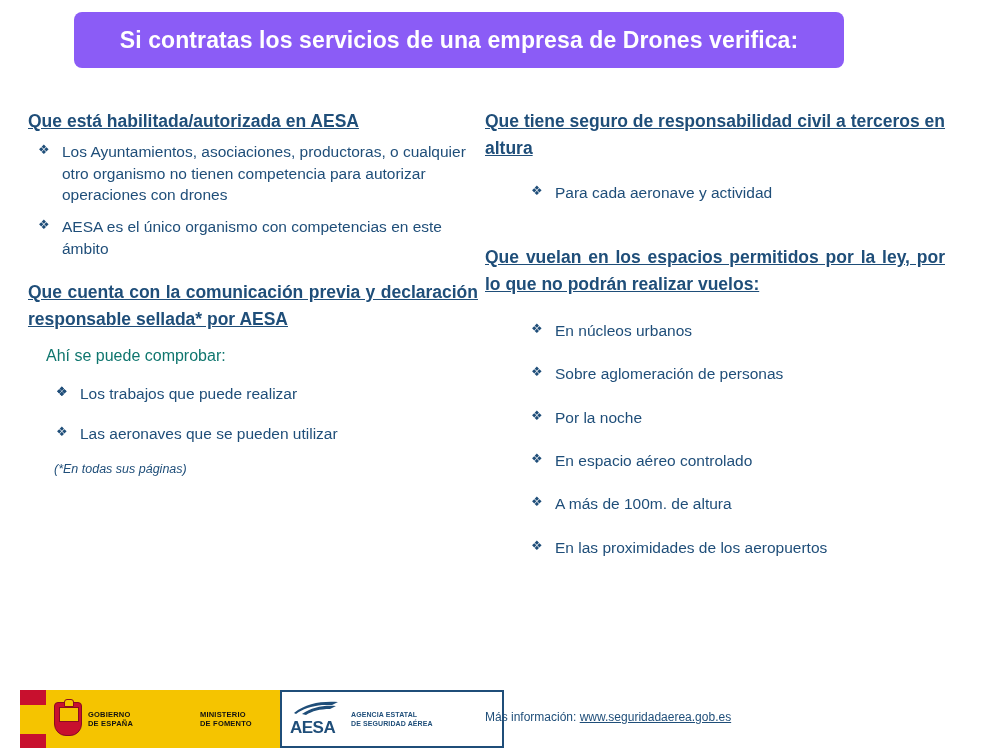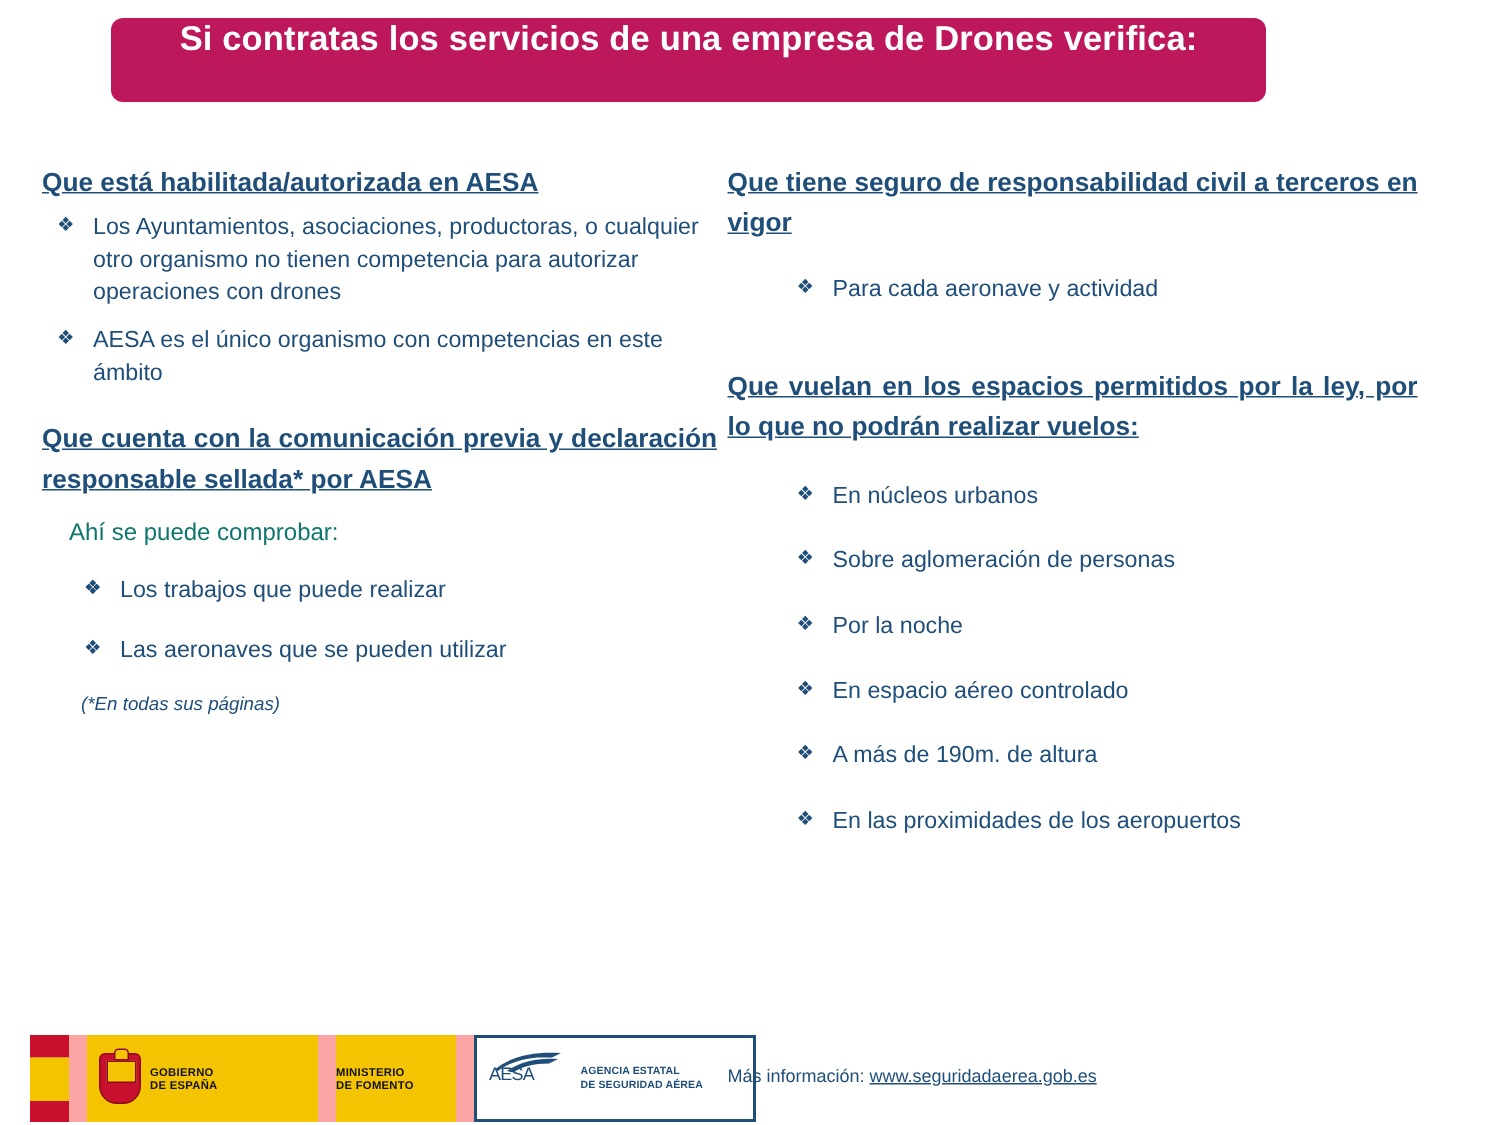--- a/index.html
+++ b/index.html
@@ -16,24 +16,24 @@
     position: relative;
   }
 
   
   .title-banner {
     position: absolute;
     left: 74px;
     top: 12px;
     width: 770px;
     height: 56px;
-    background: #be185d;
+    background: #8b5cf6;
     border-radius: 8px;
     display: flex;
-    align-items: flex-start;
+    align-items: center;
     justify-content: center;
   }
   .title-banner .title-text {
     color: #ffffff;
     font-size: 23px;
     font-weight: bold;
     letter-spacing: 0.1px;
     text-align: center;
   }
 
@@ -115,22 +115,21 @@
 
   
   .footer-logos {
     position: absolute;
     left: 20px;
     top: 690px;
     width: 484px;
     height: 58px;
     display: flex;
     align-items: stretch;
-    background: #fca5a5;
-    gap: 12px;
+    background: #737373;
   }
   .flag-block {
     width: 26px;
     display: flex;
     flex-direction: column;
   }
   .flag-block .stripe-red { height: 25%; background: #c8102e; }
   .flag-block .stripe-yellow { height: 50%; background: #f5c400; }
   .flag-block .stripe-red2 { height: 25%; background: #c8102e; }
 
@@ -210,23 +209,23 @@
   .aesa-mark .swoosh {
     position: absolute;
     left: 2px;
     top: 2px;
     width: 48px;
     height: 14px;
   }
   .aesa-word {
     position: absolute;
     left: 0;
-    bottom: 16px;
-    font-size: 12px;
-    font-weight: normal;
+    bottom: 1px;
+    font-size: 17px;
+    font-weight: bold;
     color: #1f4e79;
     letter-spacing: -0.5px;
   }
   .aesa-sub {
     font-size: 7px;
     font-weight: bold;
     color: #1f4e79;
     line-height: 1.3;
     letter-spacing: 0.1px;
   }
@@ -282,21 +281,21 @@
       <span class="bullet-mark">❖</span>
       <span>Las  aeronaves que se pueden utilizar</span>
     </li>
   </ul>
 
   <div class="note">(*En todas sus páginas)</div>
 </div>
 
 <div class="col-right">
 
-  <div class="heading">Que tiene seguro de responsabilidad civil a terceros en vigor</div>
+  <div class="heading">Que tiene seguro de responsabilidad civil a terceros en altura</div>
 
   <ul class="bullets indent-most" style="margin-top:20px;">
     <li>
       <span class="bullet-mark">❖</span>
       <span>Para cada aeronave y actividad</span>
     </li>
   </ul>
 
   <div class="heading justified" style="margin-top:40px; width:460px;">Que vuelan en los espacios permitidos por la ley, por lo que no podrán realizar vuelos:</div>
 
@@ -312,21 +311,21 @@
     <li style="margin-bottom:22px;">
       <span class="bullet-mark">❖</span>
       <span>Por la noche</span>
     </li>
     <li style="margin-bottom:22px;">
       <span class="bullet-mark">❖</span>
       <span>En espacio aéreo controlado</span>
     </li>
     <li style="margin-bottom:22px;">
       <span class="bullet-mark">❖</span>
-      <span>A más de 190m. de altura</span>
+      <span>A más de 100m. de altura</span>
     </li>
     <li>
       <span class="bullet-mark">❖</span>
       <span>En las proximidades de los aeropuertos</span>
     </li>
   </ul>
 </div>
 
 <div class="footer-logos">
   <div class="flag-block">

